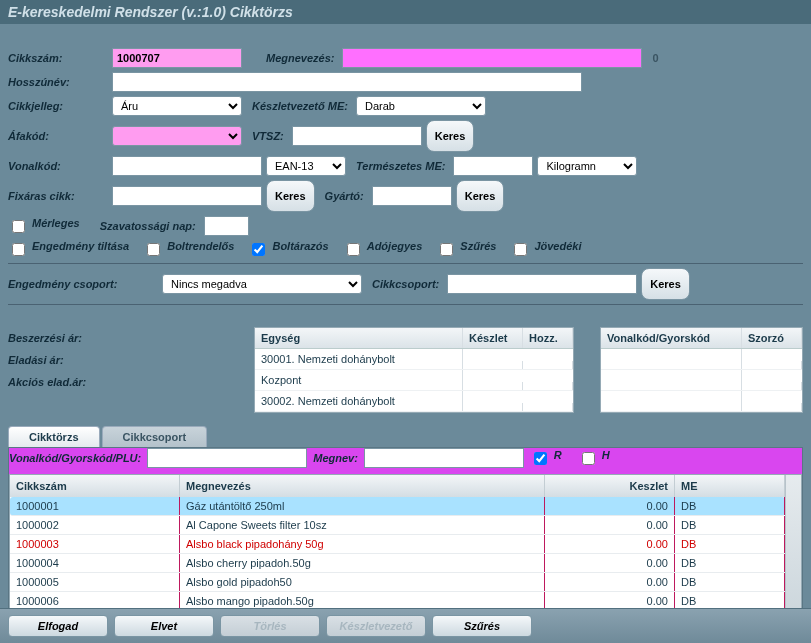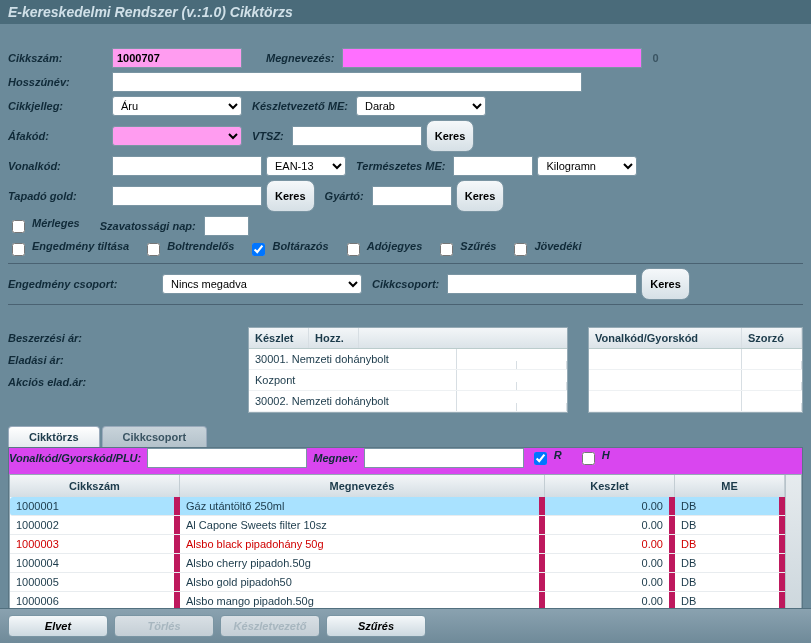--- a/index.html
+++ b/index.html
@@ -57,21 +57,21 @@
     padding: 0 8px;
     cursor: pointer;
     font-weight: bold;
   }
   .sel {
     background: linear-gradient(#fff,#e2e8ec);
     border-radius: 3px;
   }
   .chk { display:flex; align-items:flex-start; gap:4px; font-weight:bold; font-style:italic; color:#102a38; margin-right:10px;}
   .sep { border-top:1px solid #4a6272; margin:2px 0;}
-  .midgrid { display:flex; gap:20px; padding:0 8px; }
+  .midgrid { display:flex; gap:26px; padding:0 8px; }
   .col-labels { width:220px; font-weight:bold; font-style:italic; color:#102a38; line-height:22px;}
   .grid {
     border:1px solid #95aab5;
     background:#fff;
     font-size:11px;
   }
   .grid-h { display:flex; background:linear-gradient(#f3f6f8,#dbe3e8); border-bottom:1px solid #bcc; font-weight:bold;}
   .grid-h > div, .grid-r > div { padding:4px 6px; border-right:1px solid #d7dee3; overflow:hidden; white-space:nowrap;}
   .grid-r { display:flex; border-bottom:1px solid #eef1f3;align-items:flex-end;}
   .grid1 { flex:1; }
@@ -85,23 +85,23 @@
   }
   .tab.inactive { background:linear-gradient(#c8d3da,#b4c2cb); color:#3a5462;}
   .subform {
     margin:0 8px; background:#d946ef; border:1px solid #5a7684; 
   }
   .searchrow { display:flex; align-items:center; gap:6px; font-weight:bold; font-style:italic; color:#102a38;}
   .maingrid {
     margin-top:6px; background:#fff; border:1px solid #95aab5;
   }
   .maingrid .hdr { display:flex; background:linear-gradient(#f3f6f8,#d4dde3); font-weight:bold;}
-  .maingrid .hdr > div { padding:5px 6px; border-right:1px solid #c3cdd3; text-align:center;}
+  .maingrid .hdr > div { padding:5px 6px; border-right:1px solid #c3cdd3; }
   .maingrid .r { display:flex; border-bottom:1px solid #e8ecef;}
-  .maingrid .r > div { padding:3px 6px; border-right:6px solid #be185d;}
+  .maingrid .r > div { padding:3px 6px; border-right:1px solid #be185d;}
   .maingrid .r.sel { background:#a9e2ff;}
   .maingrid .r.red { color:#d00000;}
   .c-id { width:170px;}
   .c-name { flex:1;}
   .c-stock { width:130px; text-align:right;}
   .c-me { width:110px;}
   .footer {
     position: fixed; bottom:0; left:0; right:0;
     display:flex; gap:6px; padding:6px 8px;
     background:linear-gradient(#8aa2b0,#6f8a99);
@@ -156,21 +156,21 @@
   <div class="row">
     <span class="lbl">Vonalkód:</span>
     <input class="txt" style="width: 150px;" value="">
     <select class="sel" style="width:80px"><option>EAN-13</option></select>
     <span class="lbl2">Természetes ME:</span>
     <input class="txt" style="width: 80px;" value="">
     <select class="sel" style="width:100px"><option>Kilogramn</option></select>
   </div>
 
   <div class="row">
-    <span class="lbl">Tapadó gold:</span>
+    <span class="lbl">Fixáras cikk:</span>
     <input class="txt" style="width: 150px;" value="">
     <button class="btn">Keres</button>
     <span class="lbl2">Gyártó:</span>
     <input class="txt" style="width: 80px;" value="">
     <button class="btn">Keres</button>
   </div>
 
   <div class="row">
     <label class="chk">
         <input type="checkbox" style="">
@@ -221,20 +221,21 @@
 </div>
 
 <div class="midgrid">
   <div class="col-labels">
     <div>Beszerzési ár:</div>
     <div>Eladási ár:</div>
     <div>Akciós elad.ár:</div>
   </div>
   <div class="grid" style="width:320px">
     <div class="grid-h">
+      <div class="grid1">Egység</div>
       <div style="width:60px">Készlet</div>
       <div style="width:50px">Hozz.</div>
     </div>
     <div id="units-rows">
         <div class="grid-r">
           <div class="grid1">30001. Nemzeti dohánybolt</div>
           <div style="width:60px"></div>
           <div style="width:50px"></div>
         </div>
         <div class="grid-r">
@@ -339,17 +340,18 @@
               <div class="c-me">DB</div>
             </div>
           </div>
       </div>
       <div class="scrollbar"></div>
     </div>
   </div>
 </div>
 
 <div class="footer">
+  <button class="fbtn">Elfogad</button>
   <button class="fbtn">Elvet</button>
   <button class="fbtn disabled">Törlés</button>
   <button class="fbtn disabled">Készletvezető</button>
   <button class="fbtn">Szűrés</button>
 </div>
 
 </body></html>

